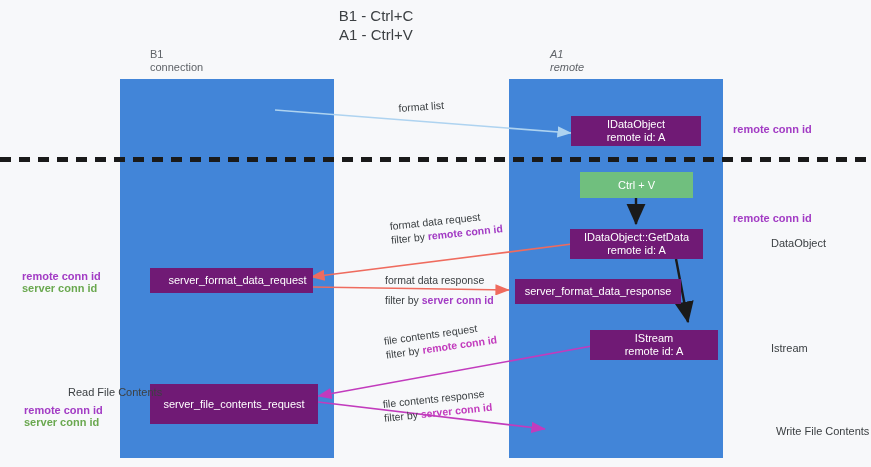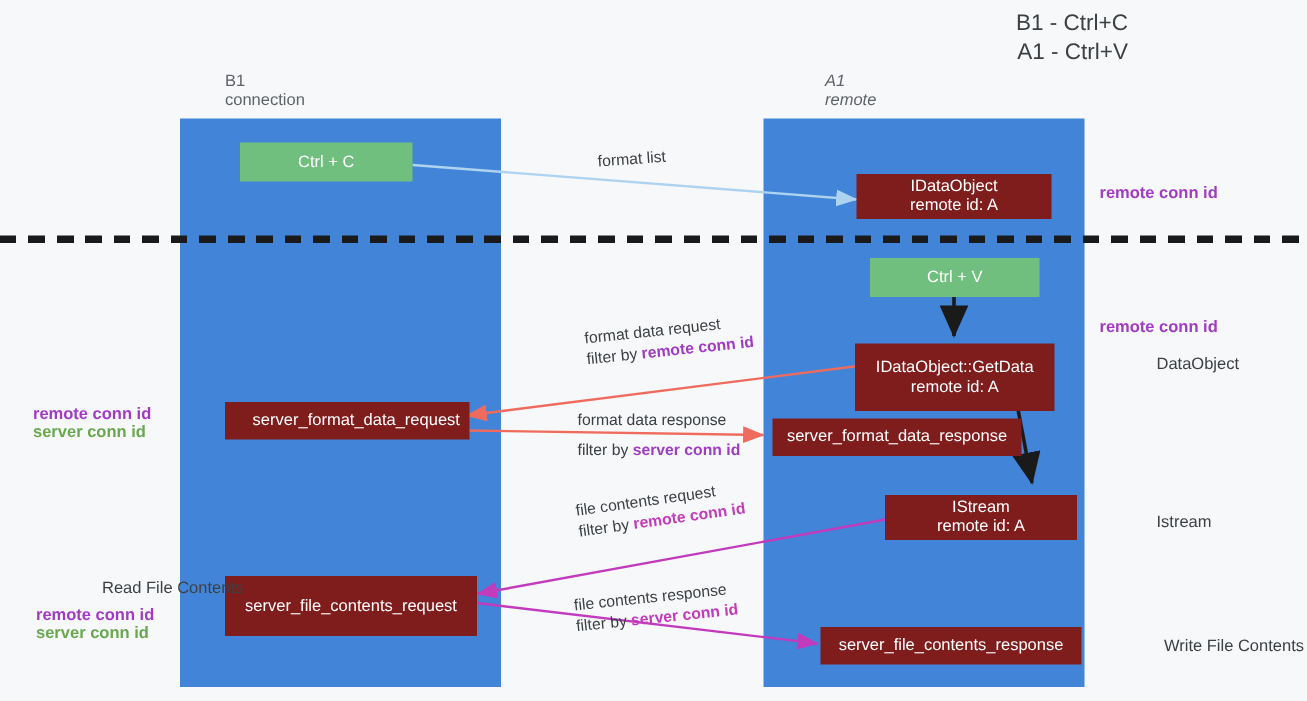--- a/index.html
+++ b/index.html
@@ -16,21 +16,21 @@
   
   .layer{position:absolute;left:0;top:0;width:871px;height:467px;}
   #svg-layer{z-index:2;pointer-events:none;}
   #lane-layer{z-index:1;}
   #node-layer{z-index:3;}
   #label-layer{z-index:4;}
 
   
   .title{
     position:absolute;top:6px;left:0;width:752px;
-    text-align:right;font-size:15px;line-height:19px;
+    text-align:center;font-size:15px;line-height:19px;
     color:#3c4043;white-space:pre-line;
   }
 
   
   .lane-head{
     position:absolute;text-align:left;font-size:11px;line-height:13px;
     color:#5f6368;white-space:pre-line;
   }
 
   
@@ -43,21 +43,21 @@
     position:absolute;
     display:flex;align-items:center;justify-content:center;
     text-align:center;
     color:#ffffff;
     font-size:11px;line-height:13px;
     white-space:pre-line;
     box-sizing:border-box;
     padding:2px 4px;
   }
   .node.green{background:#70bf7e;}
-  .node.orange{background:#7f1d1d;}
+  .node.orange{background:#701a75;}
 
   
   .side-label{
     position:absolute;font-size:11px;line-height:14px;
     white-space:pre-line;
   }
   .side-label.plain{color:#3c4043;padding-left:42px;}
   .side-label.purple{color:#a23bc4;font-weight:bold;}
   .side-label.green-t{color:#6aa84f;font-weight:bold;}
 
@@ -120,40 +120,38 @@
     <line x1="312" y1="287" x2="509" y2="290" stroke="#ef6b5e" stroke-width="1.6" marker-end="url(#ah-red)"></line>
 
     <path d="M 676 259 L 688 322" stroke="#1a1a1a" stroke-width="2.4" fill="none" marker-end="url(#ah-black)"></path>
 
     <line x1="592" y1="346" x2="318" y2="396" stroke="#c23bbd" stroke-width="1.6" marker-end="url(#ah-magenta)"></line>
 
     <line x1="318" y1="402" x2="545" y2="429" stroke="#c23bbd" stroke-width="1.6" marker-end="url(#ah-magenta)"></line>
   </svg>
 
   <div class="layer" id="node-layer">
-    <div class="node green" style="left:160px;top:95px;width:115px;height:26px;">Ctrl + C</div>
 
     <div class="node orange" style="left:571px;top:116px;width:130px;height:30px;">IDataObject
 remote id: A</div>
 
     <div class="node green" style="left:580px;top:172px;width:113px;height:26px;">Ctrl + V</div>
 
-    <div class="node orange" style="left:570px;top:229px;width:133px;height:45px;">IDataObject::GetData
+    <div class="node orange" style="left:570px;top:229px;width:133px;height:30px;">IDataObject::GetData
 remote id: A</div>
 
     <div class="node orange" style="left:150px;top:268px;width:163px;height:25px;padding-left:16px;">server_format_data_request</div>
 
     <div class="node orange" style="left:515px;top:279px;width:166px;height:25px;">server_format_data_response</div>
 
     <div class="node orange" style="left:590px;top:330px;width:128px;height:30px;">IStream
 remote id: A</div>
 
     <div class="node orange" style="left:150px;top:384px;width:168px;height:40px;">server_file_contents_request</div>
 
-    <div class="node orange" style="left:547px;top:418px;width:174px;height:25px;">server_file_contents_response</div>
   </div>
 
   <div class="layer" id="label-layer">
 
     <div class="side-label purple" style="left:733px;top:122px;">remote conn id</div>
     <div class="side-label purple" style="left:733px;top:211px;">remote conn id</div>
     <div class="side-label plain" style="left:729px;top:236px;">DataObject</div>
     <div class="side-label plain" style="left:729px;top:341px;">Istream</div>
     <div class="side-label plain" style="left:734px;top:424px;">Write File Contents</div>
 

